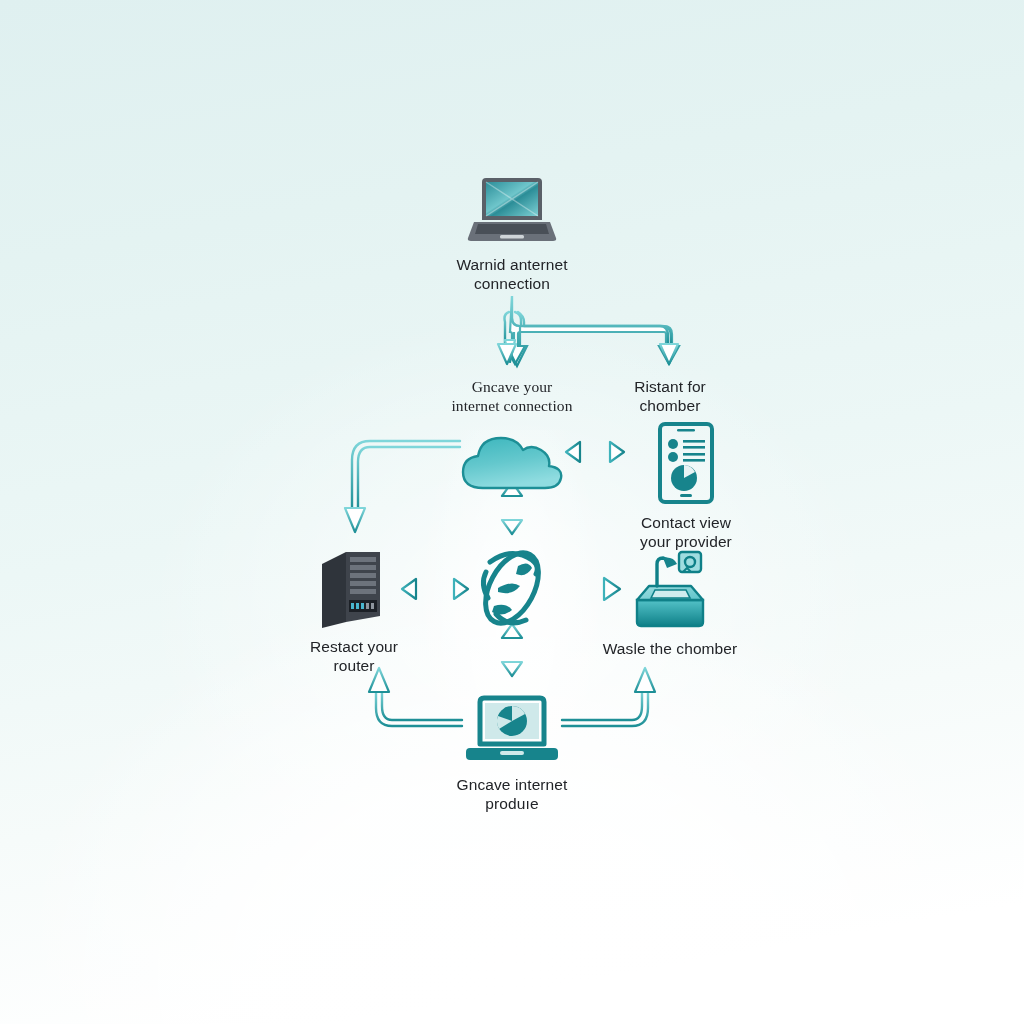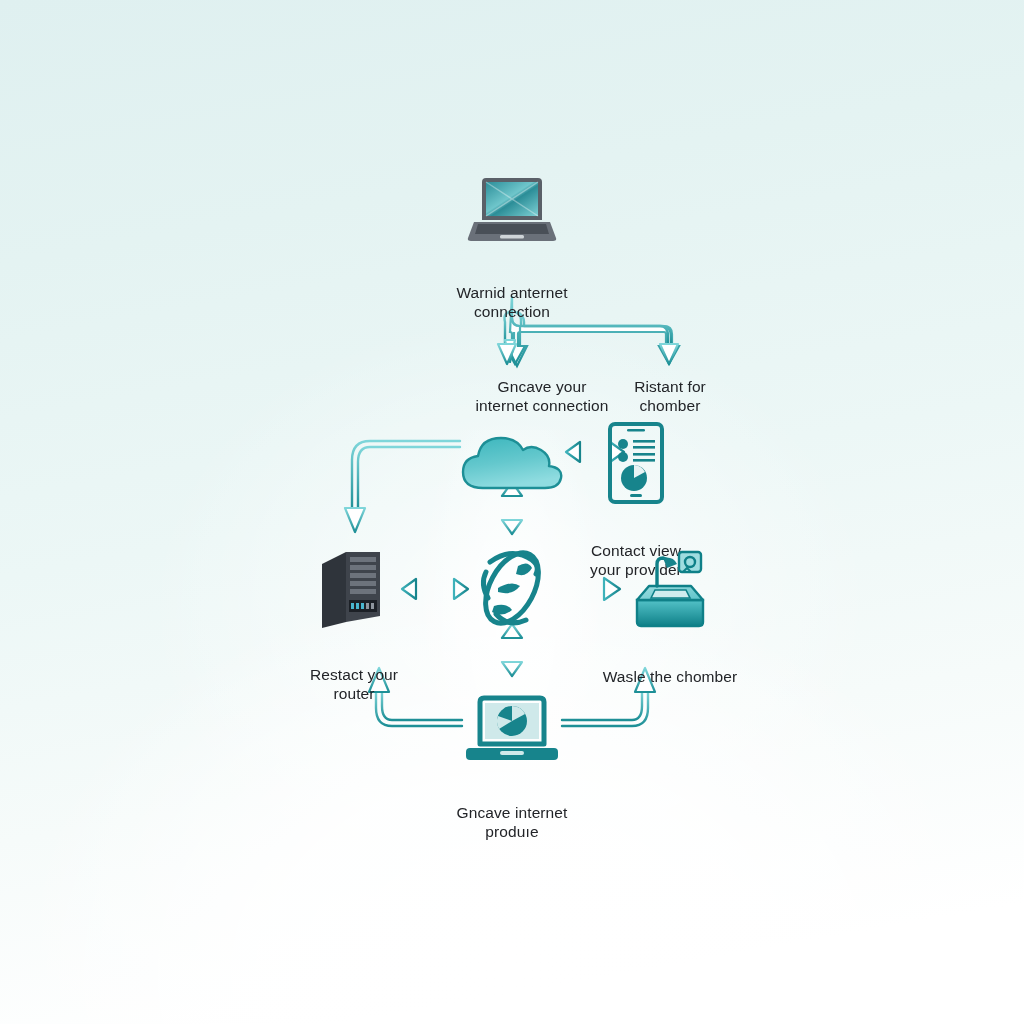--- a/index.html
+++ b/index.html
@@ -36,21 +36,20 @@
   }
 
   .node {
     position: absolute;
     width: 190px;
     margin-left: -95px;
     text-align: center;
     display: flex;
     flex-direction: column;
     align-items: center;
-    gap: 28px;
   }
   .node .icon {
     display: block;
     line-height: 0;
   }
   .node .label {
     margin-top: 9px;
     font-size: 15.5px;
     line-height: 19px;
     color: #222428;
@@ -208,21 +207,21 @@
 
         <path d="M10,50 L86,50 L92,66 Q93,69 89,69 L7,69 Q3,69 4,66 Z" fill="#6a7079"></path>
         <path d="M14,52 L82,52 L85,62 L11,62 Z" fill="#494f57"></path>
         <rect x="36" y="63" width="24" height="3.5" rx="1.5" fill="#cfd4d8"></rect>
       </svg>
     </span>
     <span class="label">Warnid anternet
 connection</span>
   </div>
 
-  <div class="node" style="left:542px; top:368px;">
+  <div class="node" style="left:512px; top:368px;font-family:Liberation Serif, serif;">
     <span class="label">Gncave your
 internet connection</span>
   </div>
 
   <div class="node" style="left:670px; top:368px;">
     <span class="label">Ristant for
 chomber</span>
   </div>
 
   <div class="node" style="left:512px; top:428px;">
@@ -241,21 +240,21 @@
                  Q28,10 48,10
                  Q64,10 70,22
                  Q78,16 88,22
                  Q98,28 96,38
                  Q110,40 108,50
                  Q106,60 92,60 Z" fill="url(#cld)" stroke="#1d8f96" stroke-width="2.4" stroke-linejoin="round"></path>
       </svg>
     </span>
   </div>
 
-  <div class="node" style="left:636px; top:422px;">
+  <div class="node" style="left:686px; top:422px;">
     <span class="icon">
       <svg width="62" height="82" viewBox="0 0 62 82">
         <rect x="5" y="2" width="52" height="78" rx="5" fill="none" stroke="#17848c" stroke-width="4"></rect>
         <rect x="22" y="7" width="18" height="2.6" rx="1.3" fill="#17848c"></rect>
         <rect x="25" y="72" width="12" height="3" rx="1.5" fill="#17848c"></rect>
         <circle cx="18" cy="22" r="5" fill="#17848c"></circle>
         <circle cx="18" cy="35" r="5" fill="#17848c"></circle>
         <rect x="28" y="18" width="22" height="2.6" fill="#17848c"></rect>
         <rect x="28" y="24" width="22" height="2.6" fill="#17848c"></rect>
         <rect x="28" y="31" width="22" height="2.6" fill="#17848c"></rect>

